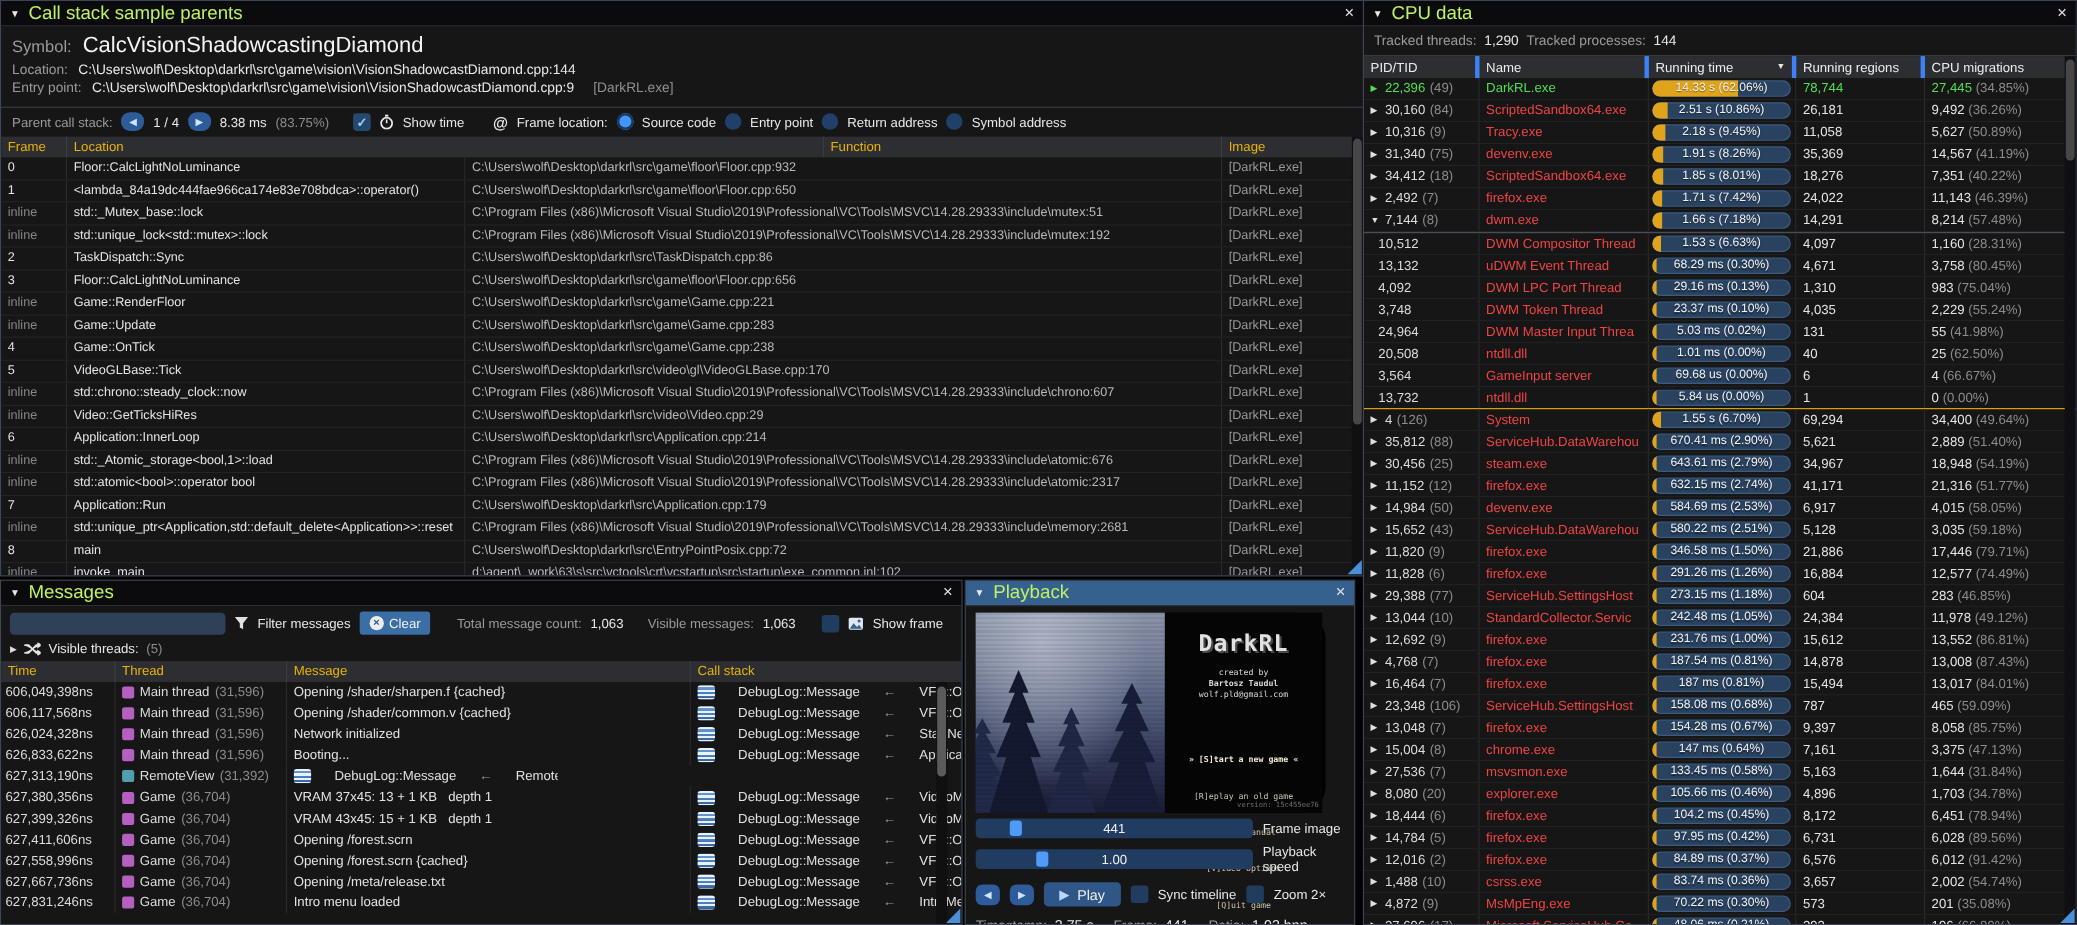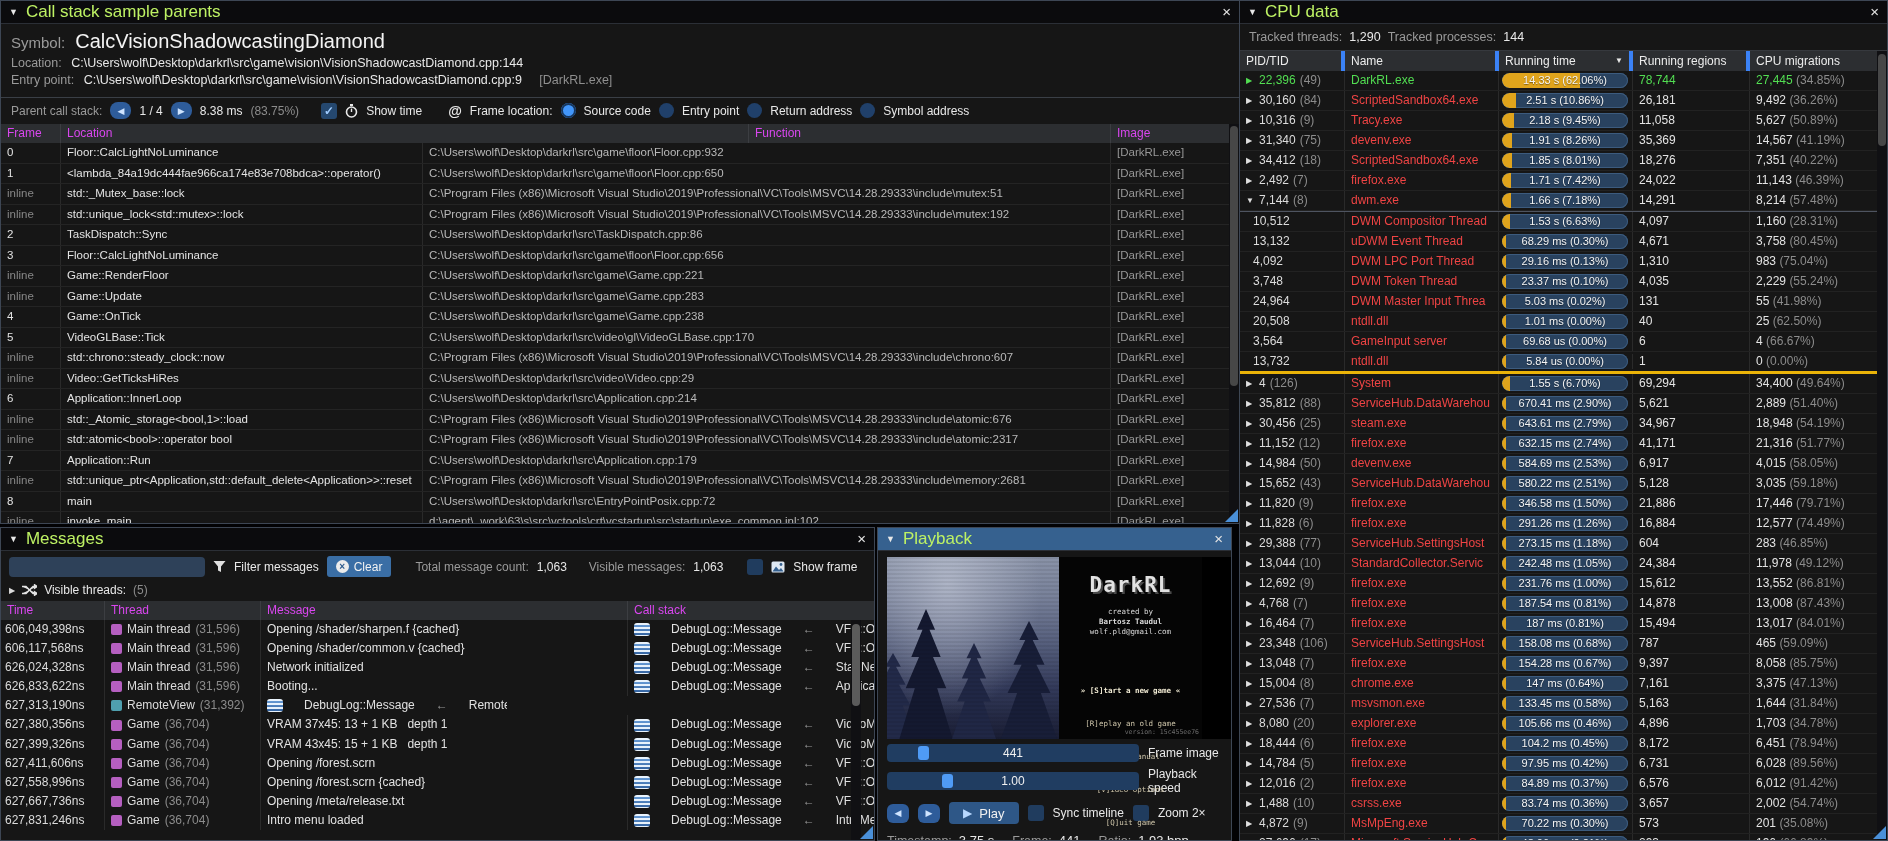--- a/index.html
+++ b/index.html
@@ -29,21 +29,21 @@
   .nav-btn{width:21px;height:17px;border-radius:8px;background:#2e5c9a;color:#cfe4ff;
            display:flex;align-items:center;justify-content:center;font-size:9px;}
   .check{width:16px;height:16px;border-radius:3px;background:#25486f;display:flex;align-items:center;justify-content:center;
          color:#9fccff;font-size:12px;font-weight:bold;}
   .check.un{color:transparent;background:#203c5e;}
   .radio{width:15px;height:15px;border-radius:50%;background:#20406a;}
   .radio.sel{background:#4296fa;box-shadow:inset 0 0 0 2px #17365c;}
   .nav-at{font-size:14px;font-weight:bold;color:#e8e8e8;}
   .icon-svg{display:block;}
   .cs-table{flex:1;display:flex;flex-direction:column;overflow:hidden;position:relative;}
-  .t-head{display:flex;background:#2c2e31;color:#d946ef;flex:none;height:19px;line-height:19px;font-size:12px;}
+  .t-head{display:flex;background:#2c2e31;color:#eab308;flex:none;height:19px;line-height:19px;font-size:12px;}
   .t-head>div{padding:0 6px;border-right:1px solid #3c3e42;box-sizing:border-box;}
   .cs-rows{flex:1;overflow:hidden;}
   .cs-row{display:flex;border-bottom:1px solid #242424;min-height:19.5px;line-height:18.5px;font-size:11.5px;}
   .cs-row>div{padding:0 6px;border-right:1px solid #2a2a2a;box-sizing:border-box;}
   .c-frame{width:60px;flex:none;color:#e4e4e4;}
   .c-frame.inl{color:#878787;}
   .c-fn{width:362px;flex:none;color:#e4e4e4;word-break:break-all;}
   .c-loc{flex:1;color:#b9b9b9;word-break:break-all;min-width:0;}
   .c-img{width:128px;flex:none;color:#979797;border-right:none !important;}
   .vscroll{position:absolute;top:0;right:0;width:10px;bottom:0;background:#101013;}
@@ -70,21 +70,21 @@
   .m-cs{width:246px;flex:none;display:flex;align-items:center;gap:21px;border-right:none !important;}
   .cs-ic{width:16px;height:13px;border-radius:3px;flex:none;
          background-image:repeating-linear-gradient(180deg,rgba(240,248,255,.95) 0 2px,rgba(0,0,0,0) 2px 4px),
                           linear-gradient(180deg,#6fa3dd,#2f5f9d);}
   .m-arrow{color:#9a9a9a;}
   .m-csname{color:#e0e0e0;white-space:nowrap;}
 
   
   #pb-panel{left:877px;top:527px;width:355px;height:314px;}
   .pb-body{padding:6px 9px;display:flex;flex-direction:column;gap:5px;}
-  .pb-screen{width:352px;height:182px;display:flex;flex:none;background:#000;}
+  .pb-screen{width:318px;height:182px;display:flex;flex:none;background:#000;border-radius:24px;}
   .pb-forest{width:172px;height:100%;position:relative;overflow:hidden;
     background:
       radial-gradient(ellipse at 35% 15%,rgba(205,210,224,.6),rgba(0,0,0,0) 60%),
       linear-gradient(180deg,#8a93a8 0%,#78819a 22%,#555e7c 48%,#333a5a 72%,#191d34 100%);}
   .pb-forest:after{content:"";position:absolute;inset:0;
       background:repeating-linear-gradient(0deg,rgba(0,0,0,.07) 0 2px,rgba(255,255,255,0) 2px 4px);}
   .tree{position:absolute;bottom:0;background:#171c31;
     clip-path:polygon(50% 0,63% 16%,55% 16%,71% 37%,60% 37%,79% 61%,66% 61%,88% 100%,12% 100%,34% 61%,21% 61%,40% 37%,29% 37%,45% 16%,37% 16%);}
   .tree.t1{left:4px;width:70px;height:130px;background:#141930;}
   .tree.t2{left:58px;width:58px;height:96px;background:#202745;}
@@ -123,21 +123,21 @@
   .p-row.child .p-pid{padding-left:13px;}
   .p-name{width:154px;flex:none;color:#ef4444;}
   .p-time{width:134px;flex:none;display:flex;align-items:center;padding:0 3px !important;}
   .pill{position:relative;width:126px;height:15px;border-radius:8px;background:#29425f;box-shadow:inset 0 0 0 1px #3c5b7e;overflow:hidden;}
   .pill-fill{position:absolute;left:0;top:0;bottom:0;background:#e0a41c;border-radius:8px 0 0 8px;min-width:4px;}
   .pill-txt{position:absolute;inset:0;text-align:center;font-size:11px;line-height:15px;color:#f4f4f4;text-shadow:0 1px 1px rgba(0,0,0,.45);}
   .p-reg{width:117px;flex:none;color:#e4e4e4;}
   .p-mig{flex:1;border-right:none !important;color:#e4e4e4;}
   .p-row.green .p-name,.p-row.green .p-reg,.p-row.green .p-pid,.p-row.green .p-tri,.p-row.green .mig-v{color:#52de52;}
   .p-row.gs{border-top:1px solid #4e5460;}
-  .p-row.ge{border-bottom:3px solid #eab308;align-items:center;}
+  .p-row.ge{border-bottom:1px solid #eab308;align-items:center;}
 </style>
 </head>
 <body>
 
 <div class="app">
 
   <div class="panel" id="cs-panel">
     <div class="titlebar">
       <span class="tb-tri">▼</span>
       <span class="tb-title">Call stack sample parents</span>

